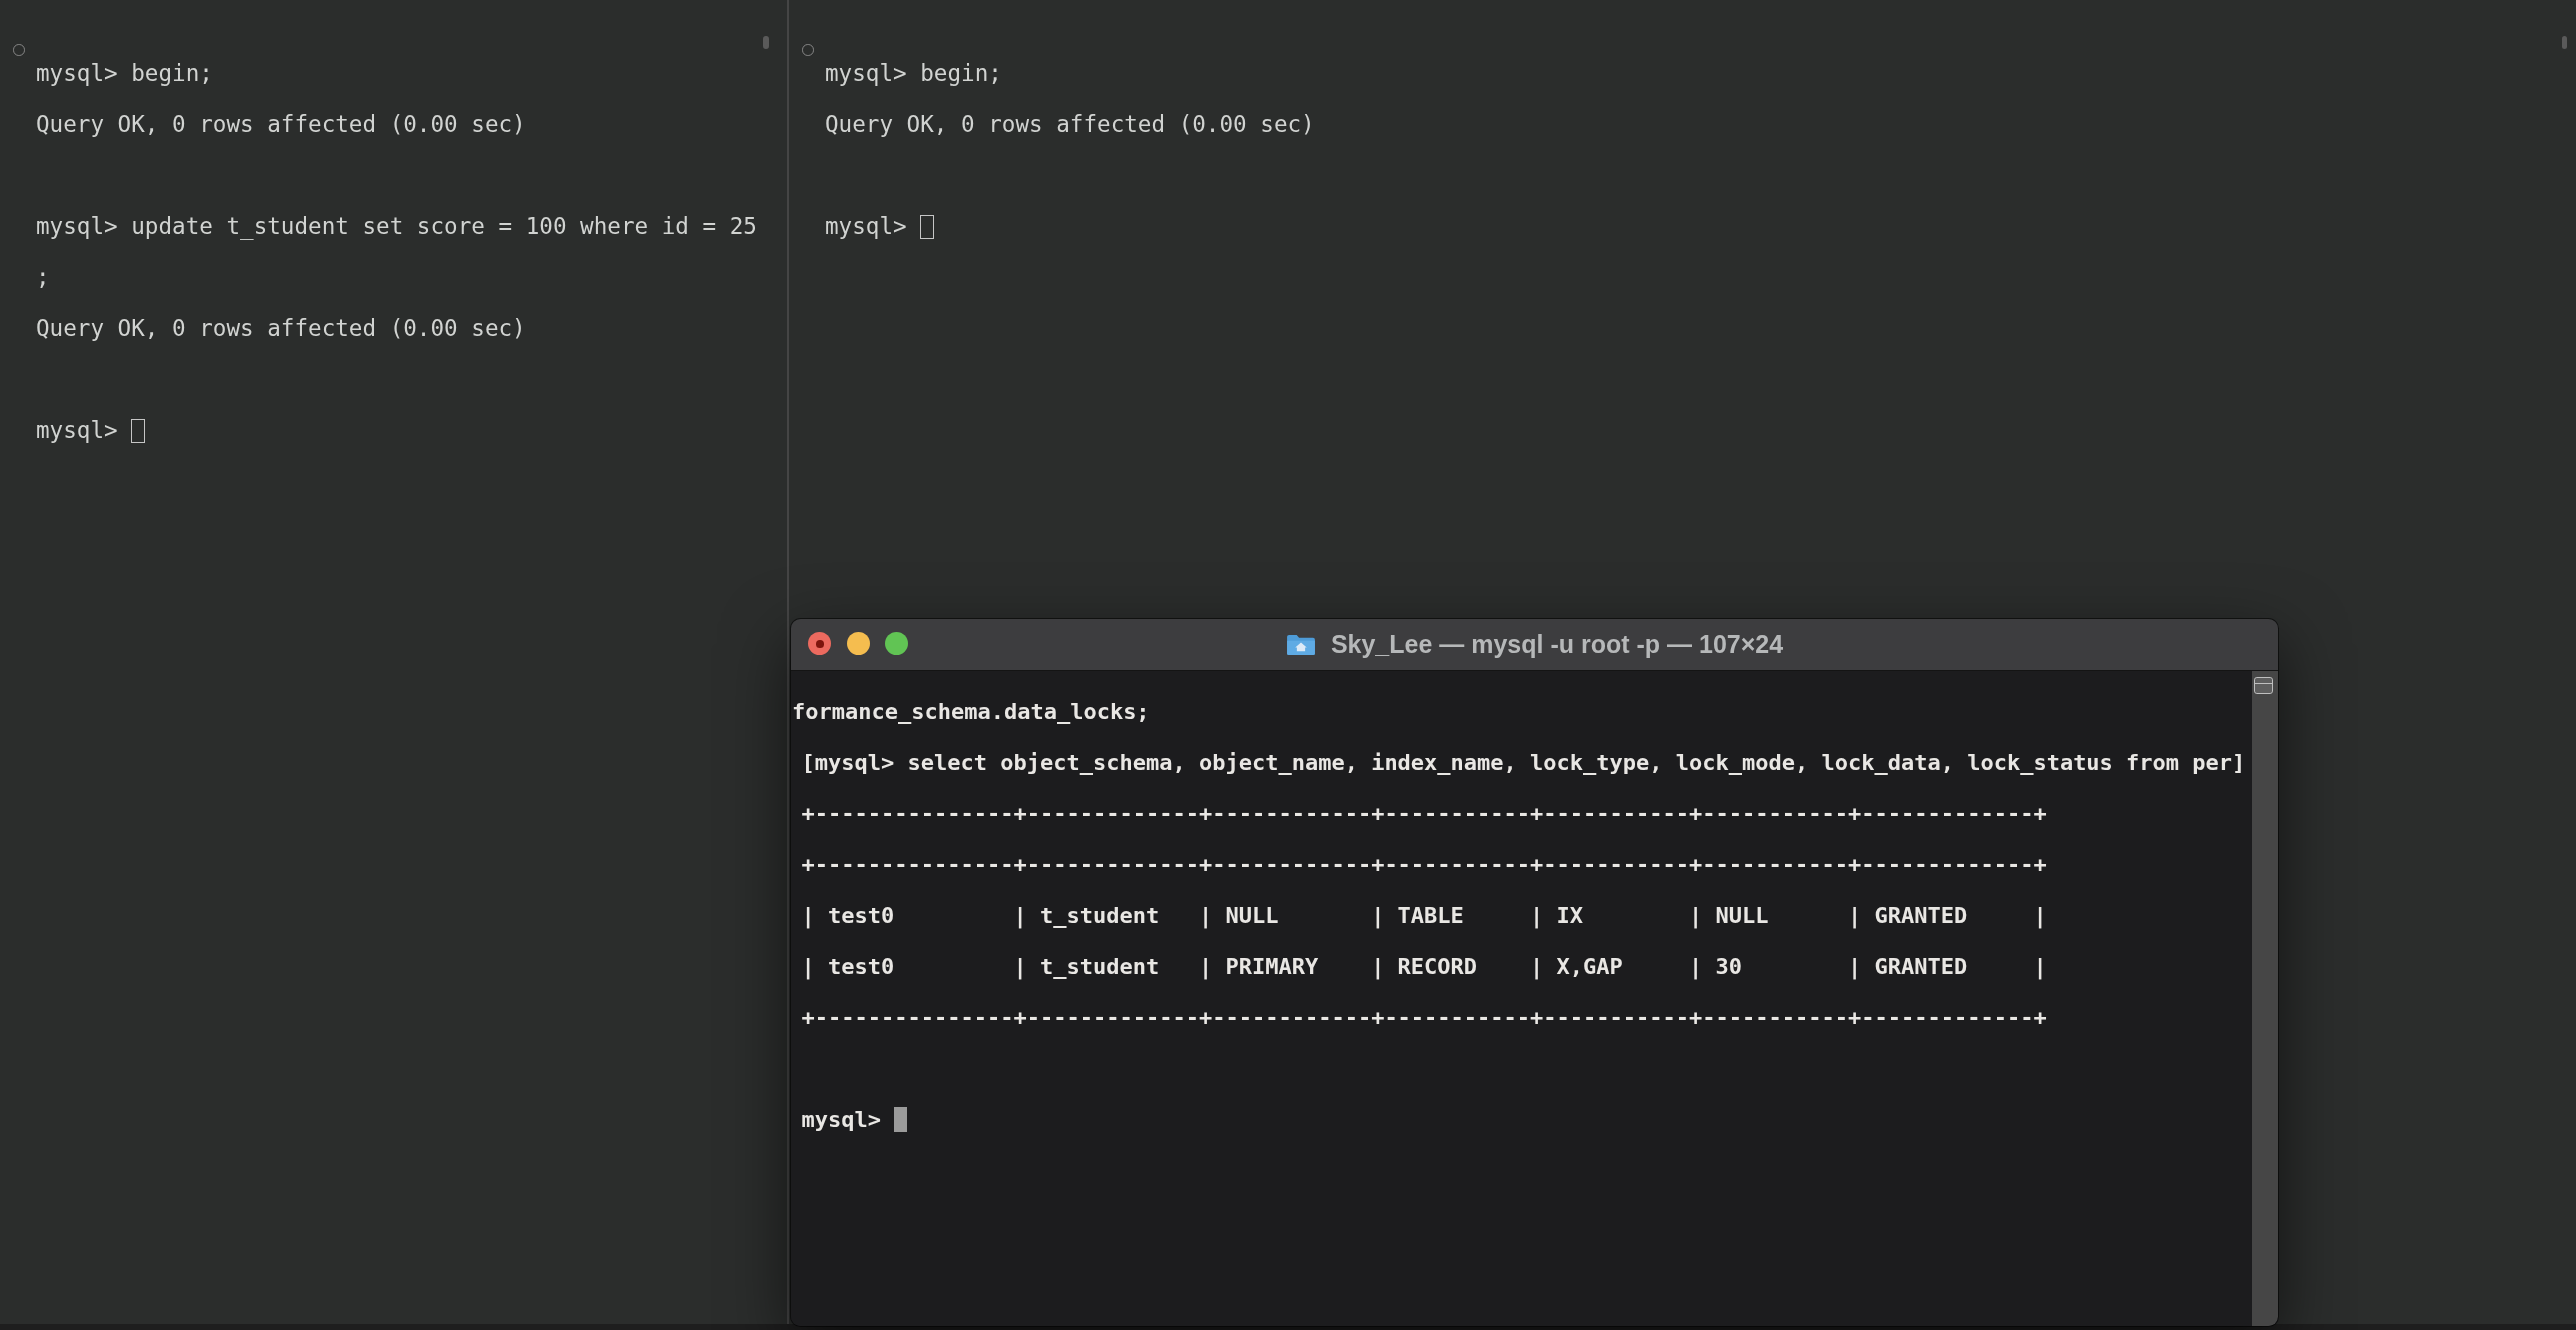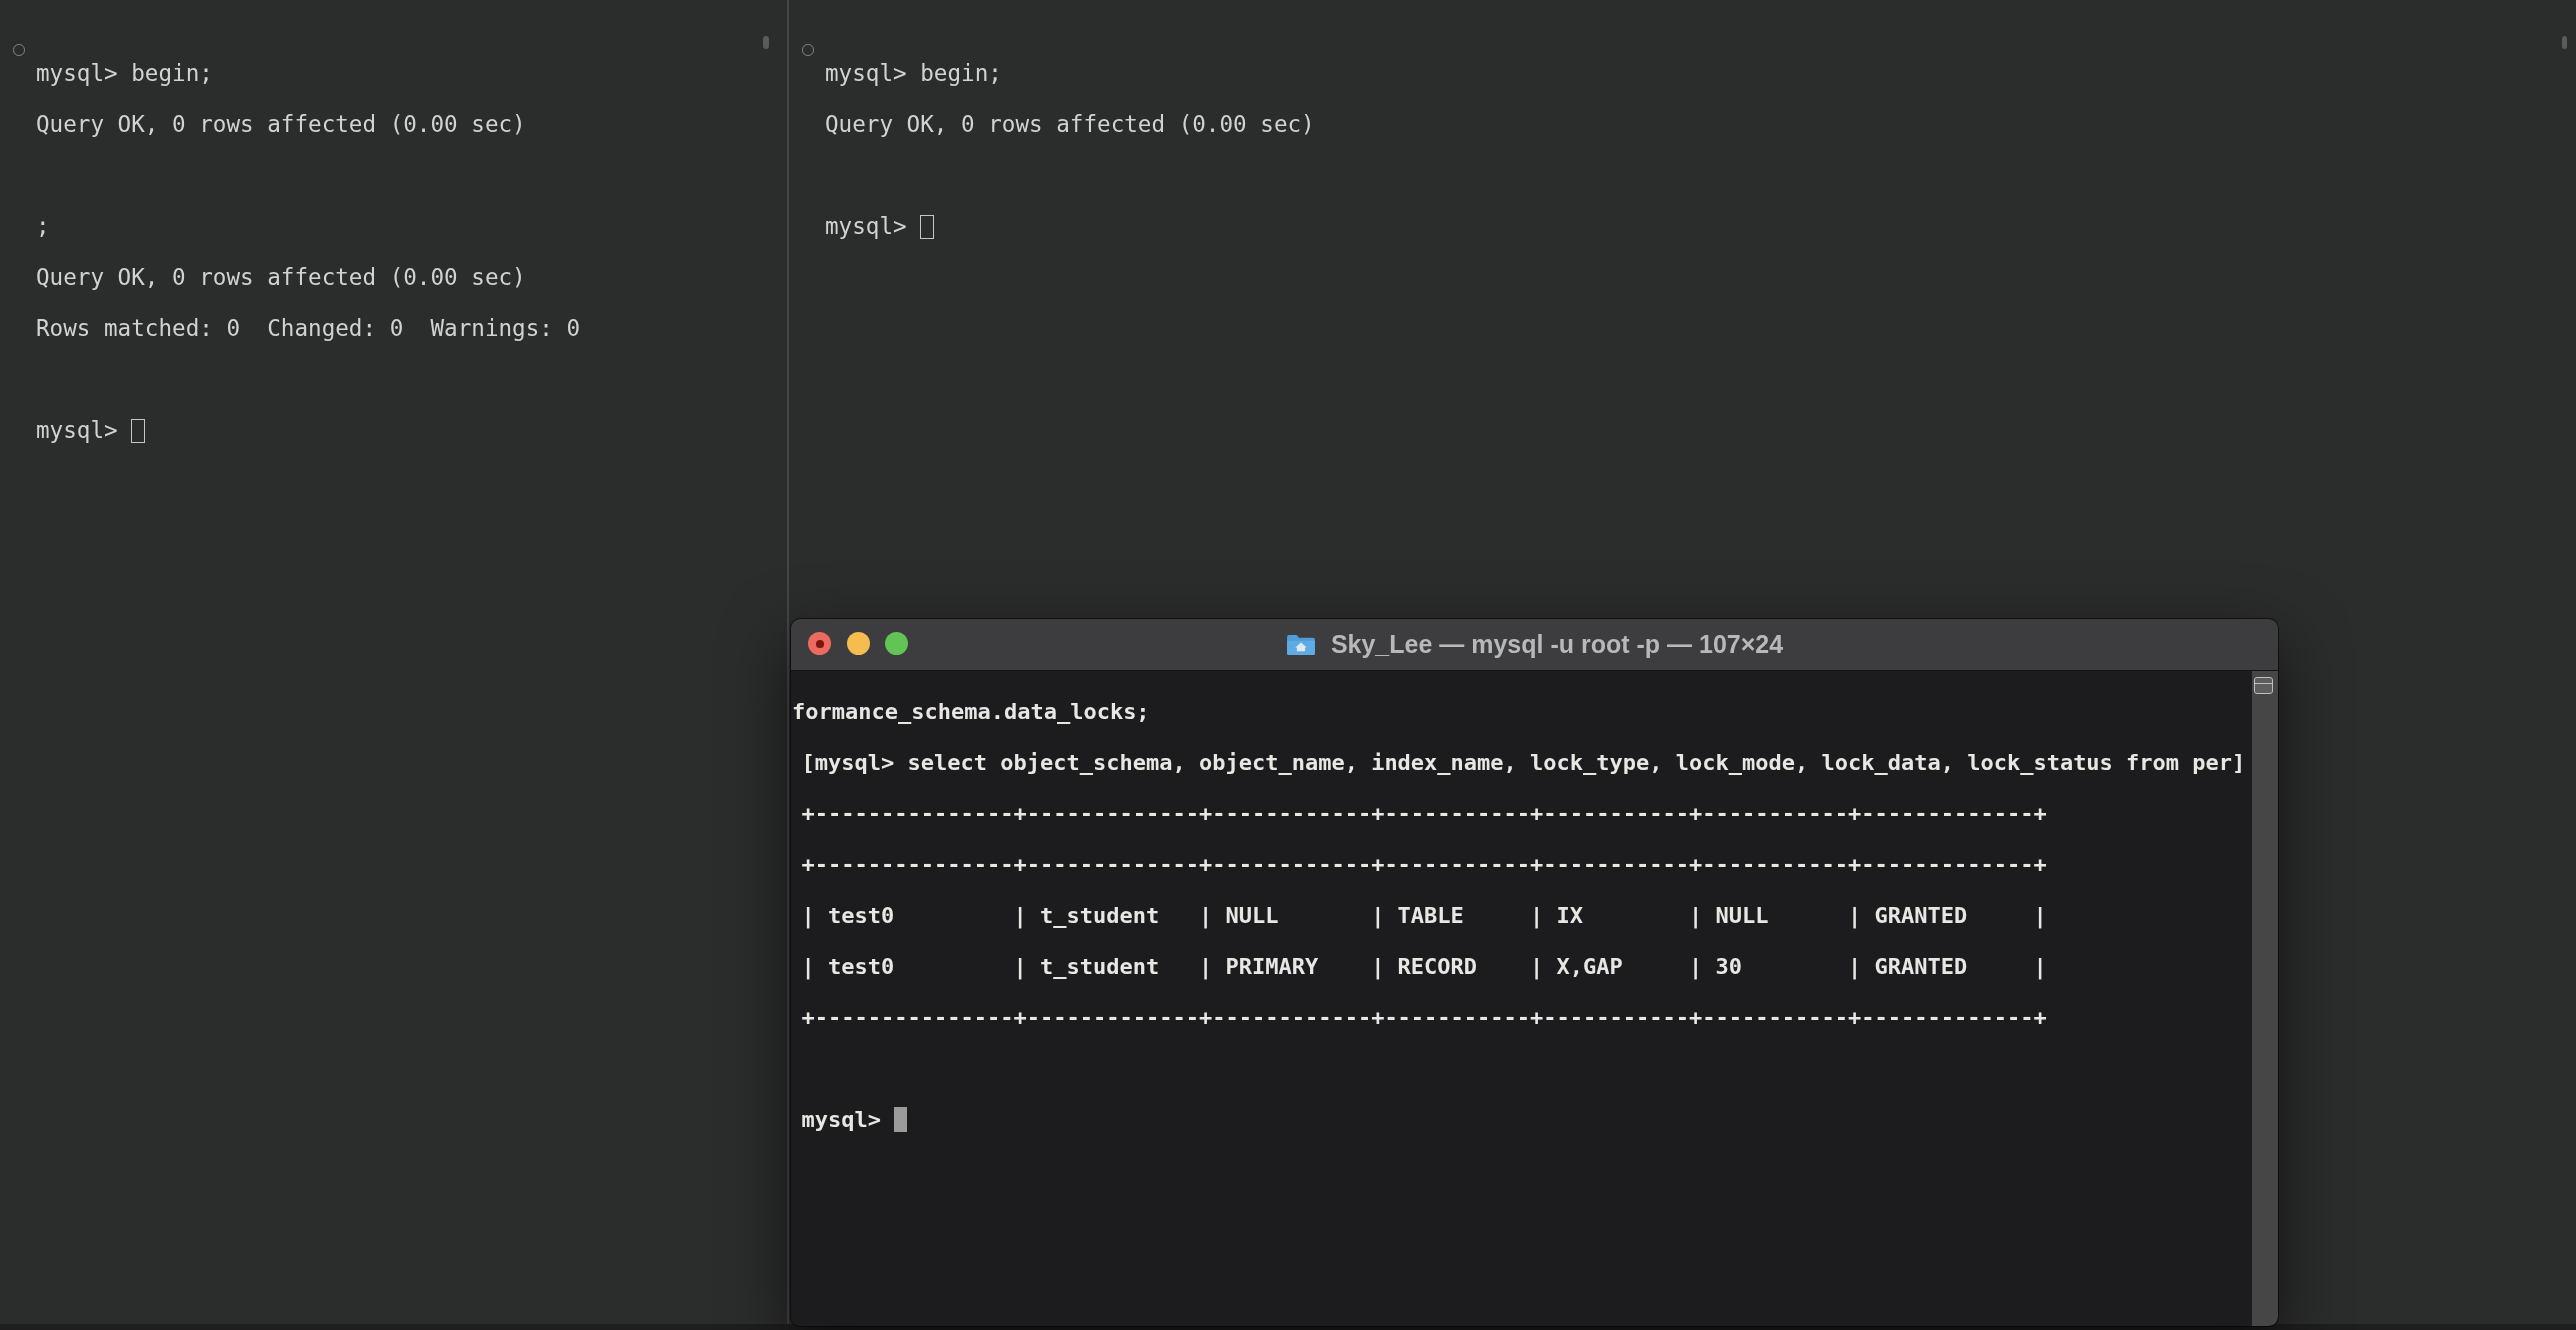--- a/index.html
+++ b/index.html
@@ -116,23 +116,23 @@
 <body>
 
 <div class="ide-pane pane-left">
   <span class="prompt-marker"></span>
   <span class="scroll-thumb"></span>
   <div class="pane-text">
     <div>
         <div class="line">mysql&gt; begin;</div>
         <div class="line">Query OK, 0 rows affected (0.00 sec)</div>
         <div class="line"></div>
+        <div class="line">mysql&gt; update t_student set score = 100 where id = 25</div>
         <div class="line">;</div>
         <div class="line">Query OK, 0 rows affected (0.00 sec)</div>
-        <div class="line">Rows matched: 0  Changed: 0  Warnings: 0</div>
         <div class="line"></div>
       </div>
     <div class="line prompt-row">
       <span>mysql&gt; </span>
       <span class="hollow-cursor"></span>
     </div>
   </div>
 </div>
 
 <div class="pane-divider"></div>

